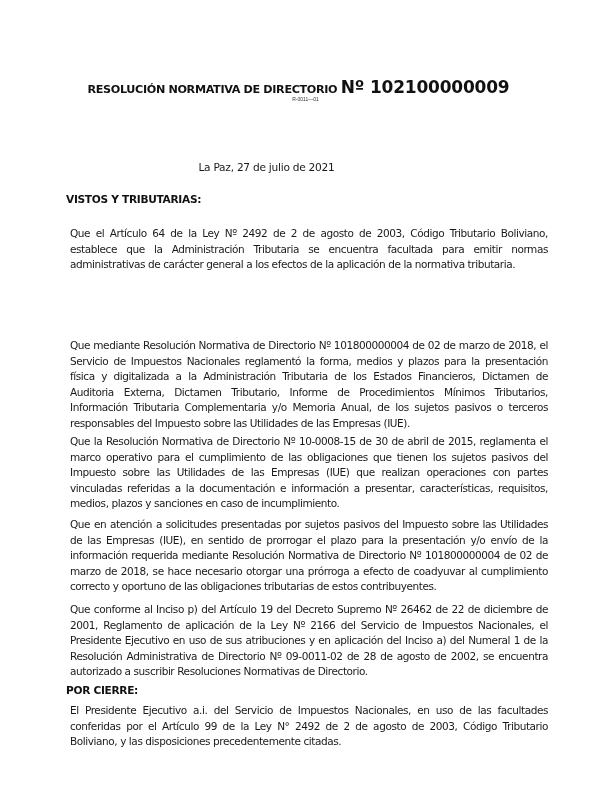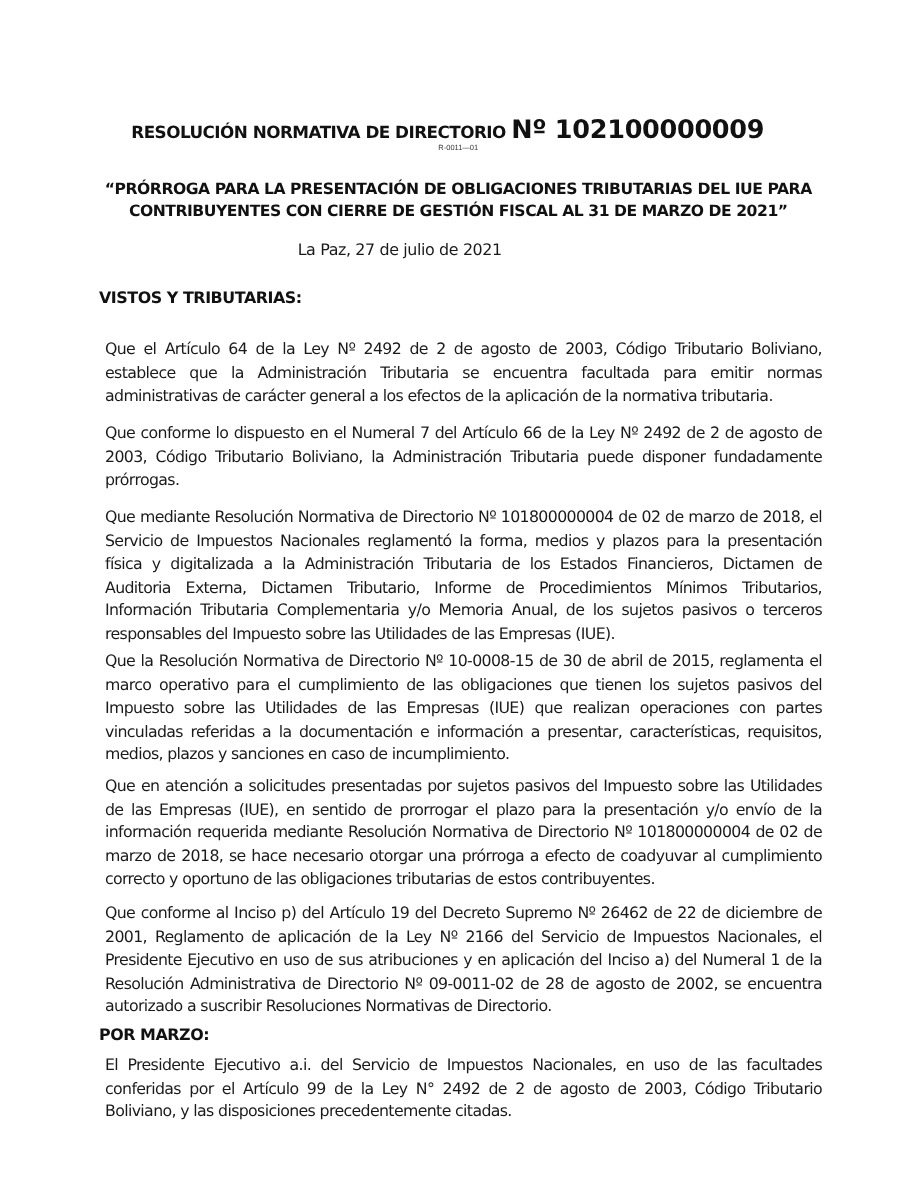--- a/index.html
+++ b/index.html
@@ -100,30 +100,28 @@
 
 <div class="page">
 
   <div class="doc-title">
     <span>RESOLUCIÓN NORMATIVA DE DIRECTORIO</span>
     <span class="num">Nº 102100000009</span>
   </div>
 
   <div class="doc-code">R-0011—01</div>
 
-  <div class="doc-subtitle">“PRÓRROGA PARA LA PRESENTACIÓN DE OBLIGACIONES TRIBUTARIAS DEL IUE PARA CONTRIBUYENTES CON CIERRE DE GESTIÓN FISCAL AL 31 DE MARZO DE 2021”</div>
 
   <div class="doc-date">La Paz, 27 de julio de 2021</div>
 
   <div class="section-heading" style="top:193px;">VISTOS Y TRIBUTARIAS:</div>
 
   <p class="para" style="top:222px;">Que el Artículo 64 de la Ley Nº 2492 de 2 de agosto de 2003, Código Tributario Boliviano, establece que la Administración Tributaria se encuentra facultada para emitir normas administrativas de carácter general a los efectos de la aplicación de la normativa tributaria.</p>
-  <p class="para" style="top:278px;">Que conforme lo dispuesto en el Numeral 7 del Artículo 66 de la Ley Nº 2492 de 2 de agosto de 2003, Código Tributario Boliviano, la Administración Tributaria puede disponer fundadamente prórrogas.</p>
   <p class="para" style="top:334px;">Que mediante Resolución Normativa de Directorio Nº 101800000004 de 02 de marzo de 2018, el Servicio de Impuestos Nacionales reglamentó la forma, medios y plazos para la presentación física y digitalizada a la Administración Tributaria de los Estados Financieros, Dictamen de Auditoria Externa, Dictamen Tributario, Informe de Procedimientos Mínimos Tributarios, Información Tributaria Complementaria y/o Memoria Anual, de los sujetos pasivos o terceros responsables del Impuesto sobre las Utilidades de las Empresas (IUE).</p>
   <p class="para" style="top:430px;">Que la Resolución Normativa de Directorio Nº 10-0008-15 de 30 de abril de 2015, reglamenta el marco operativo para el cumplimiento de las obligaciones que tienen los sujetos pasivos del Impuesto sobre las Utilidades de las Empresas (IUE) que realizan operaciones con partes vinculadas referidas a la documentación e información a presentar, características, requisitos, medios, plazos y sanciones en caso de incumplimiento.</p>
   <p class="para" style="top:513px;">Que en atención a solicitudes presentadas por sujetos pasivos del Impuesto sobre las Utilidades de las Empresas (IUE), en sentido de prorrogar el plazo para la presentación y/o envío de la información requerida mediante Resolución Normativa de Directorio Nº 101800000004 de 02 de marzo de 2018, se hace necesario otorgar una prórroga a efecto de coadyuvar al cumplimiento correcto y oportuno de las obligaciones tributarias de estos contribuyentes.</p>
   <p class="para" style="top:598px;">Que conforme al Inciso p) del Artículo 19 del Decreto Supremo Nº 26462 de 22 de diciembre de 2001, Reglamento de aplicación de la Ley Nº 2166 del Servicio de Impuestos Nacionales, el Presidente Ejecutivo en uso de sus atribuciones y en aplicación del Inciso a) del Numeral 1 de la Resolución Administrativa de Directorio Nº 09-0011-02 de 28 de agosto de 2002, se encuentra autorizado a suscribir Resoluciones Normativas de Directorio.</p>
 
-  <div class="section-heading" style="top:684px;">POR MARZO:</div>
+  <div class="section-heading" style="top:684px;">POR CIERRE:</div>
 
   <p class="para" style="top:699px;">El Presidente Ejecutivo a.i. del Servicio de Impuestos Nacionales, en uso de las facultades conferidas por el Artículo 99 de la Ley N° 2492 de 2 de agosto de 2003, Código Tributario Boliviano, y las disposiciones precedentemente citadas.</p>
 
 </div>
 
 </body></html>

